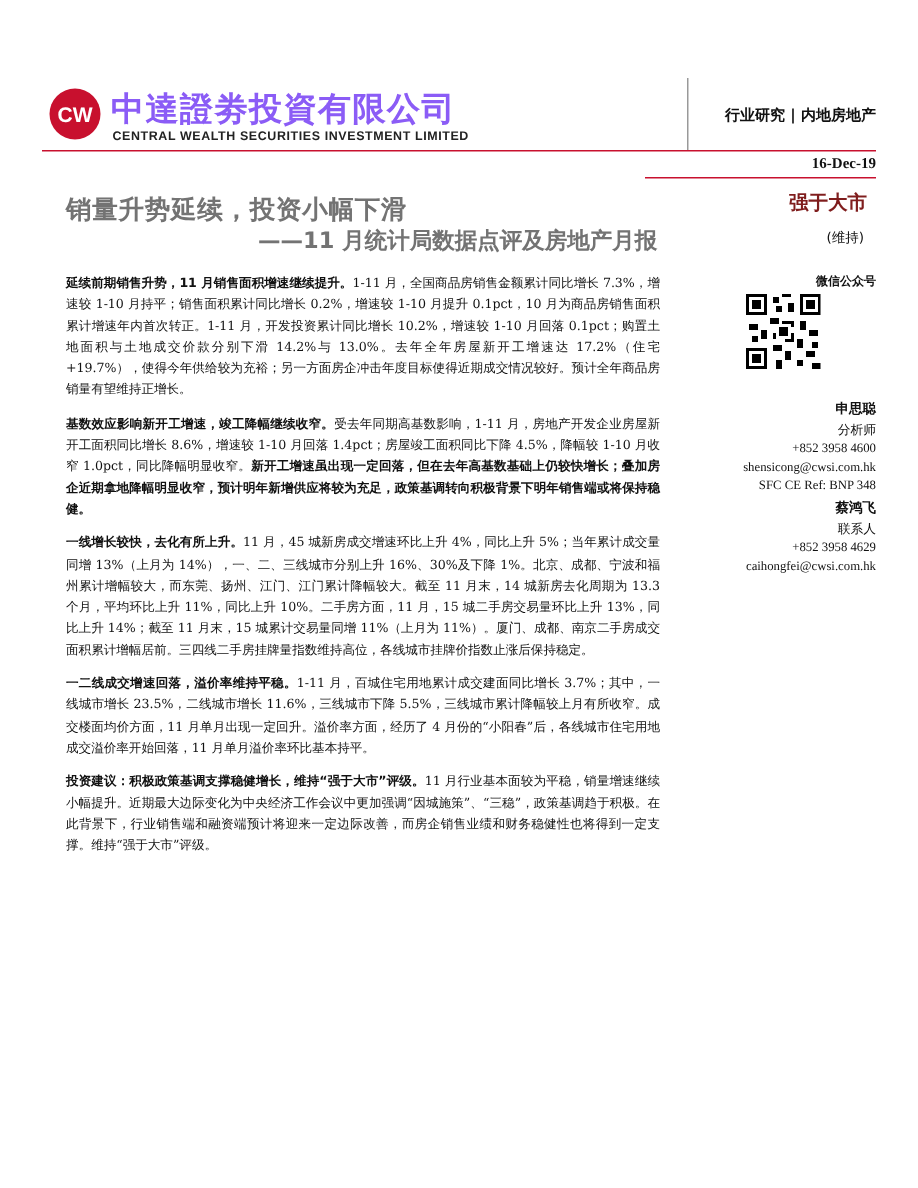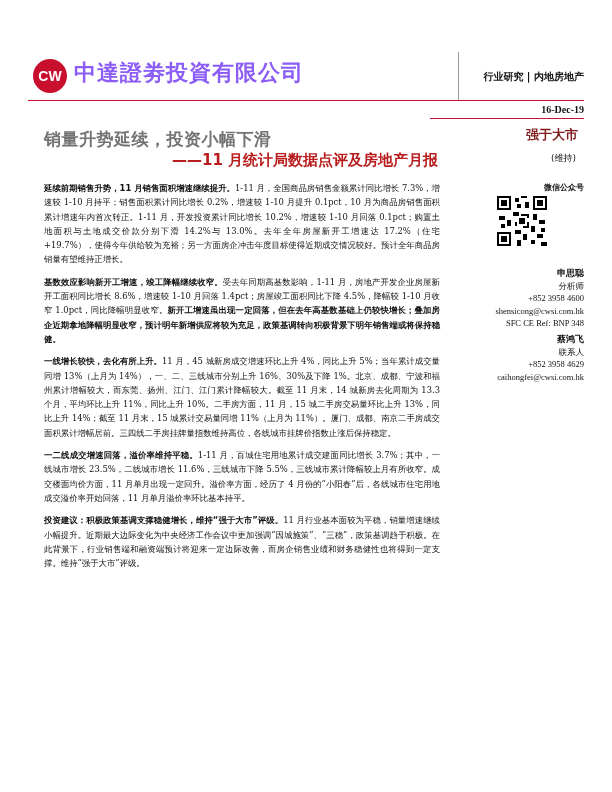--- a/index.html
+++ b/index.html
@@ -6,41 +6,42 @@
   body { width: 612px; height: 792px; position: relative; overflow: hidden; font-family: "DejaVu Serif", serif; color: #111; }
   .header { position: absolute; left: 28px; top: 52px; width: 556px; height: 48px; }
   .logo-mark { position: absolute; left: 4px; top: 6px; width: 36px; height: 36px; }
   .logo-cn { position: absolute; left: 46px; top: 6px; font-family: "DejaVu Sans", sans-serif; font-weight: bold; font-size: 22px; letter-spacing: 1px; color: #8b5cf6; }
   .logo-en { position: absolute; left: 47px; top: 33px; font-family: "Liberation Sans", sans-serif; font-weight: bold; font-size: 8.3px; letter-spacing: 0.4px; color: #222; }
   .vline { position: absolute; left: 430px; top: 0px; width: 1px; height: 48px; background: #999; }
   .hline { position: absolute; left: 28px; width: 556px; height: 1.4px; background: #c8102e; }
   .report-type { position: absolute; right: 28px; top: 70px; font-family: "DejaVu Sans", sans-serif; font-weight: bold; font-size: 10px; color: #111; }
   .date { position: absolute; right: 28px; top: 104px; font-family: "Liberation Serif", serif; font-weight: bold; font-size: 10px; }
   .title { position: absolute; left: 44px; top: 128px; font-family: "DejaVu Sans", sans-serif; font-weight: bold; font-size: 17px; color: #737373; letter-spacing: 0.5px; }
-  .subtitle { position: absolute; left: 172px; top: 151px; font-family: "DejaVu Sans", sans-serif; font-weight: bold; font-size: 15px; color: #b91c1c; }
+  .subtitle { position: absolute; left: 172px; top: 151px; font-family: "DejaVu Sans", sans-serif; font-weight: bold; font-size: 15px; color: #737373; }
   .rating { position: absolute; right: 34px; top: 126px; font-family: "DejaVu Sans", sans-serif; font-weight: bold; font-size: 13px; color: #7f1d1d; }
   .rating-sub { position: absolute; right: 36px; top: 152px; font-family: "DejaVu Sans", sans-serif; font-size: 9px; }
   .main { position: absolute; left: 44px; top: 181px; width: 396px; font-size: 8.4px; line-height: 14.3px; text-align: justify; }
   .main p { margin: 0 0 8px 0; }
   .main b { font-weight: bold; font-family: "DejaVu Sans", sans-serif; }
   .wechat-label { position: absolute; right: 28px; top: 182px; font-family: "DejaVu Sans", sans-serif; font-weight: bold; font-size: 8px; }
   .qr { position: absolute; left: 497px; top: 196px; width: 50px; height: 50px; }
   .analyst { position: absolute; right: 28px; text-align: right; font-size: 8.5px; line-height: 12.6px; font-family: "Liberation Serif", serif; }
   .analyst .name { font-family: "DejaVu Sans", sans-serif; font-weight: bold; font-size: 9px; }
   .analyst .role { font-family: Liberation Serif, serif; font-size: 8.5px; }
 </style>
 </head>
 <body>
 
 <div class="header">
   <svg class="logo-mark" viewBox="0 0 36 36">
     <circle cx="18" cy="18" r="17" fill="#c8102e"></circle>
     <text x="18" y="23" text-anchor="middle" font-family="Liberation Sans, sans-serif" font-weight="bold" font-size="14" fill="#fff">CW</text>
   </svg>
   <div class="logo-cn">中達證劵投資有限公司</div>
+  <div class="logo-en">CENTRAL WEALTH SECURITIES INVESTMENT LIMITED</div>
   <div class="vline"></div>
 </div>
 <div class="hline" style="top:100px"></div>
 <div class="report-type">行业研究 | 内地房地产</div>
 <div class="date">16-Dec-19</div>
 <div class="hline" style="top:118px; left:430px; width:154px"></div>
 
 <div class="title">销量升势延续，投资小幅下滑</div>
 <div class="subtitle">——11 月统计局数据点评及房地产月报</div>
 <div class="rating">强于大市</div>

